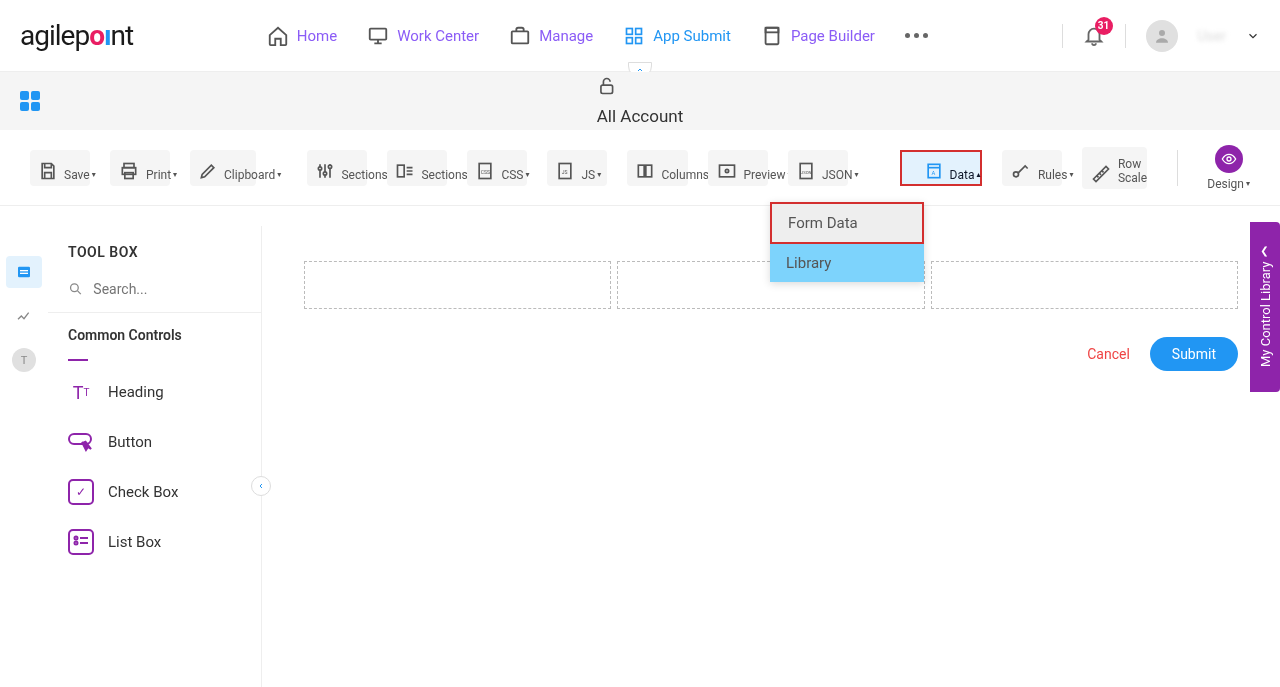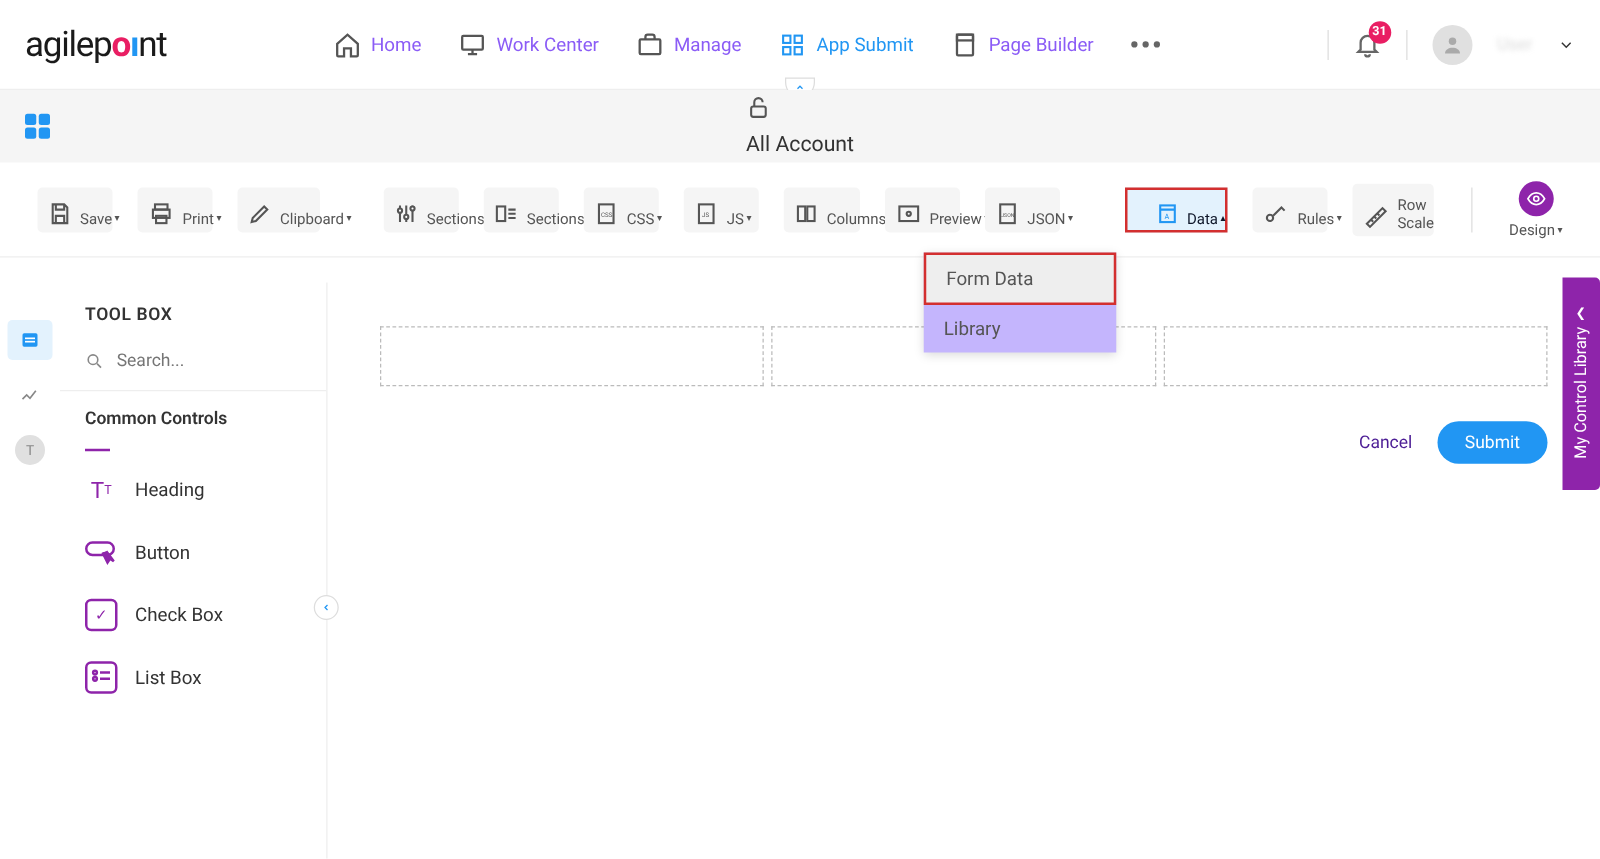--- a/index.html
+++ b/index.html
@@ -39,21 +39,21 @@
 .tool-btn.active { background: #e3f2fd; border: 2px solid #d32f2f; border-radius: 0; padding: 8px 22px 2px; }
 .tool-icon { width: 22px; height: 22px; display: flex; align-items: center; justify-content: center; color: #555; }
 .tool-label { font-size: 12px; color: #555; display: flex; align-items: center; gap: 2px; }
 .tool-label .caret { font-size: 8px; }
 .tool-separator { width: 1px; height: 36px; background: #ddd; margin: 0 10px; }
 .toolbar-right { margin-left: auto; }
 .design-btn { display: flex; flex-direction: column; align-items: center; gap: 4px; }
 .design-circle { width: 28px; height: 28px; background: #8e24aa; border-radius: 50%; display: flex; align-items: center; justify-content: center; color: #fff; }
 
 
-.data-dropdown { position: absolute; top: 72px; left: 739px; width: 154px; background: #c4b5fd; box-shadow: 0 2px 8px rgba(0,0,0,0.15); z-index: 100; }
+.data-dropdown { position: absolute; top: 72px; left: 770px; width: 154px; background: #7dd3fc; box-shadow: 0 2px 8px rgba(0,0,0,0.15); z-index: 100; }
 .dropdown-item { padding: 10px 16px; font-size: 15px; color: #555; cursor: pointer; }
 .dropdown-item.highlighted { background: #eee; border: 2px solid #d32f2f; }
 
 
 .main-area { display: flex; height: calc(100% - 206px); }
 .left-rail { width: 48px; padding-top: 50px; display: flex; flex-direction: column; gap: 12px; align-items: center; }
 .rail-btn { width: 36px; height: 32px; border-radius: 4px; display: flex; align-items: center; justify-content: center; cursor: pointer; color: #888; }
 .rail-btn.active { background: #e3f2fd; color: #2196f3; }
 .rail-circle { width: 24px; height: 24px; background: #e0e0e0; border-radius: 50%; display: flex; align-items: center; justify-content: center; font-size: 11px; color: #888; }
 
@@ -64,21 +64,21 @@
 .section-label { padding: 14px 20px 10px; font-size: 14px; font-weight: 600; color: #333; }
 .control-list { padding: 0 16px; }
 .control-item { display: flex; align-items: center; gap: 14px; padding: 12px 4px; cursor: pointer; font-size: 15px; color: #333; }
 .ctrl-icon { width: 26px; height: 26px; display: flex; align-items: center; justify-content: center; border: 2px solid #8e24aa; border-radius: 5px; color: #8e24aa; font-size: 12px; }
 .toolbox-collapse { position: absolute; right: -10px; top: 250px; width: 20px; height: 20px; background: #fff; border: 1px solid #ddd; border-radius: 50%; display: flex; align-items: center; justify-content: center; color: #2196f3; font-size: 11px; cursor: pointer; }
 
 .canvas { flex: 1; padding: 55px 42px 20px; position: relative; }
 .drop-zones { display: flex; gap: 6px; }
 .drop-zone { flex: 1; height: 48px; border: 1px dashed #bbb; }
 .form-actions { display: flex; justify-content: flex-end; gap: 20px; margin-top: 28px; align-items: center; }
-.cancel-link { color: #4c1d95; font-size: 14px; cursor: pointer; }
+.cancel-link { color: #ef4444; font-size: 14px; cursor: pointer; }
 .submit-btn { background: #2196f3; color: #fff; border: none; padding: 9px 22px; border-radius: 18px; font-size: 14px; cursor: pointer; }
 
 
 .side-panel { position: absolute; right: 0; top: 222px; width: 30px; height: 170px; background: #8e24aa; color: #fff; writing-mode: vertical-rl; text-orientation: mixed; transform: rotate(180deg); display: flex; align-items: center; justify-content: center; font-size: 13px; padding: 10px 0; border-radius: 4px 0 0 4px; cursor: pointer; gap: 6px; }
 .side-panel .chev { transform: rotate(90deg); font-size: 10px; }
 
 svg { display: block; }
 </style>
 </head>
 <body>

